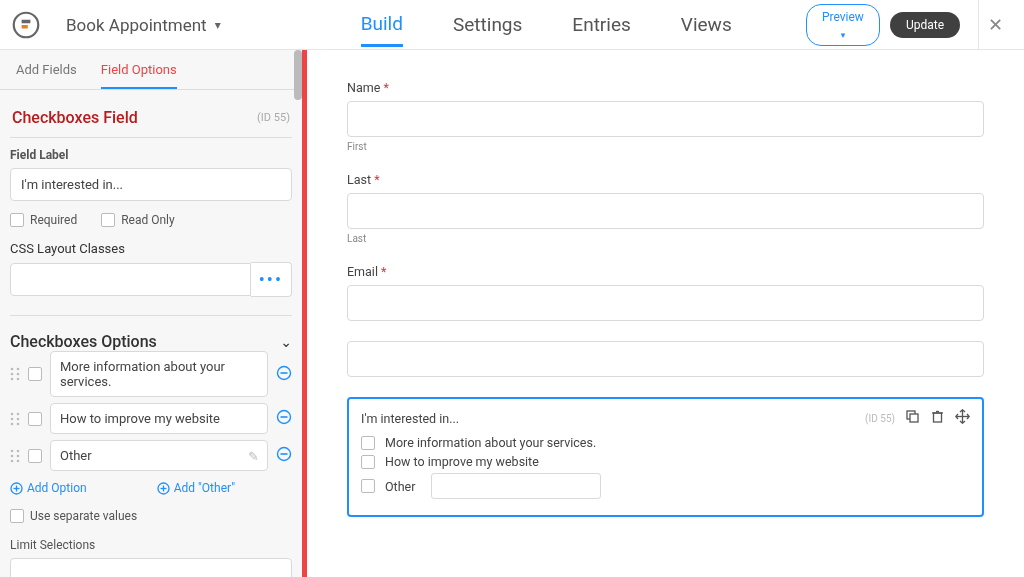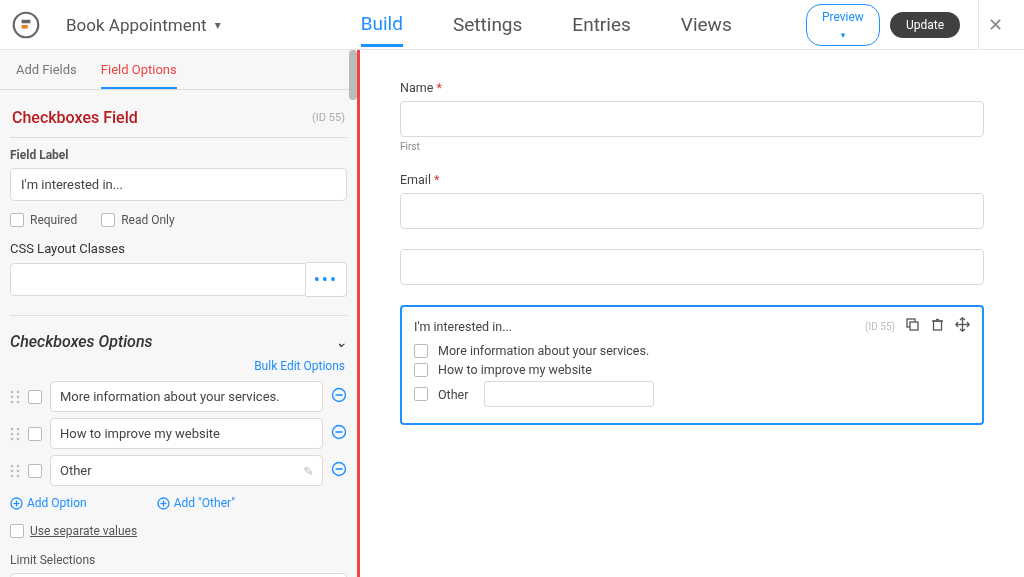--- a/index.html
+++ b/index.html
@@ -13,21 +13,21 @@
   .tab { font-size: 19px; color:#555; height:44px; display:flex; align-items:center; cursor:pointer; }
   .tab.active { color: #1e90ff; border-bottom: 3px solid #1e90ff; }
   .top-actions { margin-left:auto; display:flex; align-items:center; gap:10px; }
   .btn { border-radius: 15px; padding: 5px 15px; font-size:12px; cursor:pointer; border:1px solid transparent;flex-direction:column; }
   .btn.preview { border:1px solid #1e90ff; color:#1e90ff; background:#fff; display:flex; align-items:center; gap:6px; }
   .btn.update { background:#404040; color:#fff; }
   .close-x { width:34px; text-align:center; font-size:18px; color:#888; cursor:pointer; border-left:1px solid #e5e5e5; height:50px; display:flex; align-items:center; justify-content:center; margin-left:8px; }
 
   .main { display:flex; height: calc(577px - 50px); }
 
-  .sidebar { width: 360px; background:#e9ecef40; border-right:3px solid #ef4444; position:relative; overflow-y:auto; background:#ecedef70; }
+  .sidebar { width: 307px; background:#e9ecef40; border-right:5px solid #ef4444; position:relative; overflow-y:auto; background:#ecedef70; }
   .sidebar-scrollbar { position:absolute; right:0; top:0; width:8px; height:50px; background:#bbb; border-radius:4px; }
 
   .sb-tabs { display:flex; gap:24px; padding: 12px 10px 0 16px; border-bottom:1px solid #ddd; }
   .sb-tab { font-size:13px; color:#777; padding-bottom:10px; cursor:pointer; }
   .sb-tab.active { color:#ef4444; border-bottom:2px solid #1e90ff; }
 
   .sb-section { padding: 12px 10px 0 10px; }
   .sb-head { display:flex; align-items:center; justify-content:space-between; padding: 6px 2px 10px 2px; border-bottom:1px solid #ddd;}
   .sb-head h3 { font-size:16px; font-weight:500; color:#b91c1c; }
   .sb-head .id { font-size:11px; color:#aaa; }
@@ -35,36 +35,36 @@
   .field-row { margin-top:10px; }
   .field-row label { font-size:12px; color:#555; display:block; margin-bottom:6px;font-weight:bold; }
   .txt { width:100%; background:#fff; border:1px solid #d9d9d9; border-radius:4px; padding:8px 10px; font-size:13px; color:#444; }
   .checks-row { display:flex; gap:24px; margin-top:12px; }
   .chk { display:flex; align-items:center; gap:6px; font-size:12px; color:#555; }
   .chk .box { width:14px; height:14px; border:1px solid #bbb; border-radius:2px; background:#fff; }
   .css-row { margin-top:14px; }
   .css-input { display:flex; align-items:center; }
   .dots { color:#1e90ff; font-size:18px; letter-spacing:2px; padding:0 8px; cursor:pointer; }
 
-  .opt-head { display:flex; align-items:center; justify-content:space-between; padding-top:16px;font-style:italic; }
+  .opt-head { display:flex; align-items:center; justify-content:space-between; padding-top:16px; }
   .opt-head h3 { font-size:16px; font-weight:500; }
   .opt-head .caret { font-size:14px; color:#333; cursor:pointer; }
   .bulk { text-align:right; color:#1e90ff; font-size:12px; padding:8px 2px; cursor:pointer; }
 
   .opt-item { display:flex; align-items:center; gap:8px; margin-bottom:6px; }
   .drag { color:#bbb; cursor:grab; }
   .drag svg { display:block; }
   .opt-item .box { width:14px; height:14px; border:1px solid #bbb; border-radius:2px; background:#fff; flex:none; }
   .opt-input { flex:1; background:#fff; border:1px solid #d9d9d9; border-radius:4px; padding:7px 9px; font-size:13px; color:#444; position:relative; }
   .opt-input .pencil { position:absolute; right:8px; top:50%; transform:translateY(-50%); color:#bbb; font-size:13px; }
   .minus { color:#1e90ff; cursor:pointer; }
 
   .add-links { display:flex; gap:70px; margin-top:10px; }
   .add-link { color:#1e90ff; font-size:12px; cursor:pointer; display:flex; align-items:center; gap:4px; }
-  .sep-row { margin-top:14px;text-decoration:underline; }
+  .sep-row { margin-top:14px; }
   .limit-row { margin-top:14px; }
   .limit-row label { font-size:12px; color:#555;margin-top:10px; }
 
   .form-area { flex:1; padding: 30px 40px 0 40px; overflow-y:auto; }
   .ffield { margin-bottom: 20px; }
   .flabel { font-size:12.5px; color:#444; margin-bottom:6px; display:block; }
   .req { color:#d33; }
   .finput { width:100%; height:36px; border:1px solid #d9d9d9; border-radius:4px; background:#fff; }
   .fhint { font-size:10px; color:#888; margin-top:4px; }
 
@@ -153,21 +153,20 @@
           </div>
         </div>
       </div>
 
       <div style="border-top:1px solid #ddd;margin-top:18px"></div>
 
       <div class="opt-head">
         <h3>Checkboxes Options</h3>
         <span class="caret">⌄</span>
       </div>
-      <div class="bulk">Bulk Edit Options</div>
 
       <div>
         <div class="opt-item">
           <span class="drag">
               <svg width="10" height="14">
                 <circle cx="2" cy="2" r="1.3" fill="#bbb"></circle>
                 <circle cx="8" cy="2" r="1.3" fill="#bbb"></circle>
                 <circle cx="2" cy="7" r="1.3" fill="#bbb"></circle>
                 <circle cx="8" cy="7" r="1.3" fill="#bbb"></circle>
                 <circle cx="2" cy="12" r="1.3" fill="#bbb"></circle>
@@ -254,20 +253,25 @@
   </div>
 
   <div class="form-area">
 
     <div class="ffield">
       <label class="flabel"><span>Name</span> <span class="req">*</span></label>
       <input class="finput" style="">
       <div class="fhint">First</div>
     </div>
 
+    <div class="ffield">
+      <label class="flabel"><span>Last</span> <span class="req">*</span></label>
+      <input class="finput" style="">
+      <div class="fhint">Last</div>
+    </div>
 
     <div class="ffield">
       <label class="flabel"><span>Email</span> <span class="req">*</span></label>
       <input class="finput" style="">
     </div>
 
     <div class="ffield">
       <input class="finput" style="">
     </div>
 

